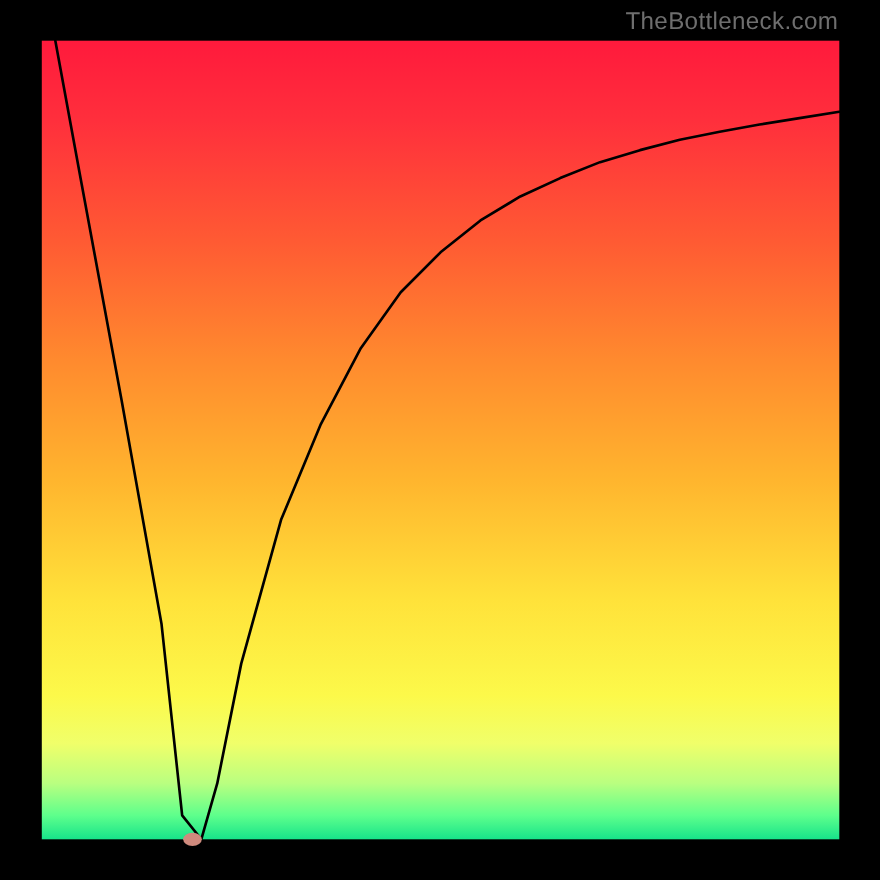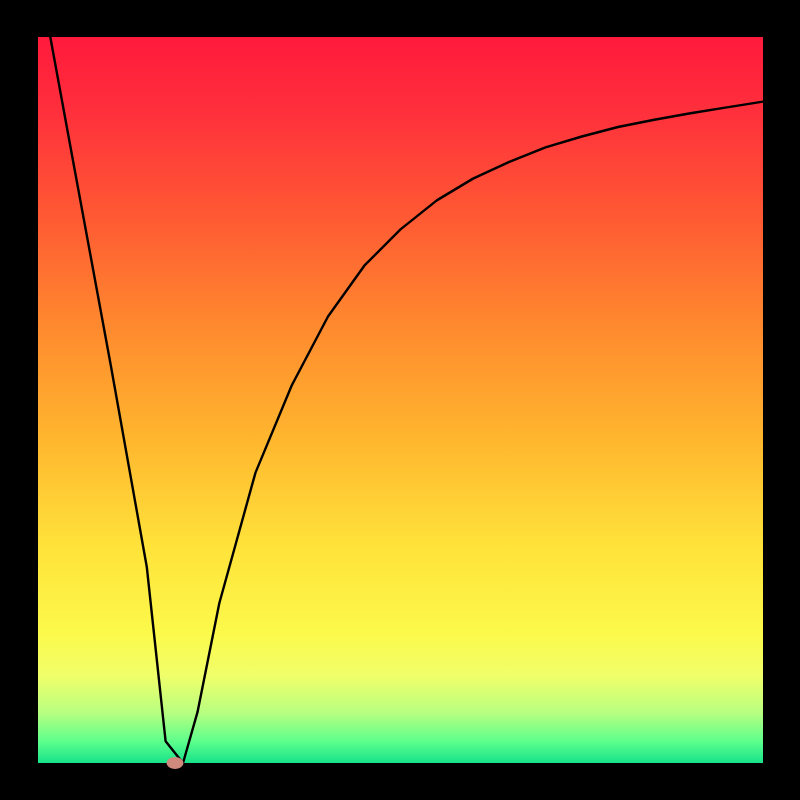--- a/index.html
+++ b/index.html
@@ -65,20 +65,21 @@
     border-radius: 50%;
     transform: translate(-50%, -50%);
     z-index: 3;
   }
 </style>
 </head>
 <body>
 
 <div class="frame">
 
+  <span class="watermark">TheBottleneck.com</span>
 
   <div class="plot-area">
 
     <svg class="curve" viewBox="0 0 725 726" preserveAspectRatio="none">
 
       <path id="curve-path" fill="none" stroke="#000" stroke-width="2.4" stroke-linejoin="round" stroke-linecap="round" d="M 12.3 0.0 L 36.3 130.7 L 72.5 326.7 L 108.8 530.0 L 127.6 704.2 L 145.0 726.0 L 145.0 726.0 L 159.5 675.2 L 181.3 566.3 L 217.5 435.6 L 253.7 348.5 L 290.0 279.5 L 326.3 228.7 L 362.5 192.4 L 398.8 163.4 L 435.0 141.6 L 471.3 124.9 L 507.5 110.4 L 543.8 99.5 L 580.0 90.0 L 616.3 82.8 L 652.5 76.2 L 688.8 70.4 L 725.0 64.6 "></path>
     </svg>
 
     <div id="marker" class="marker" style="left: 137.025px; top: 726px; background: rgb(207, 138, 125);"></div>
   </div>

